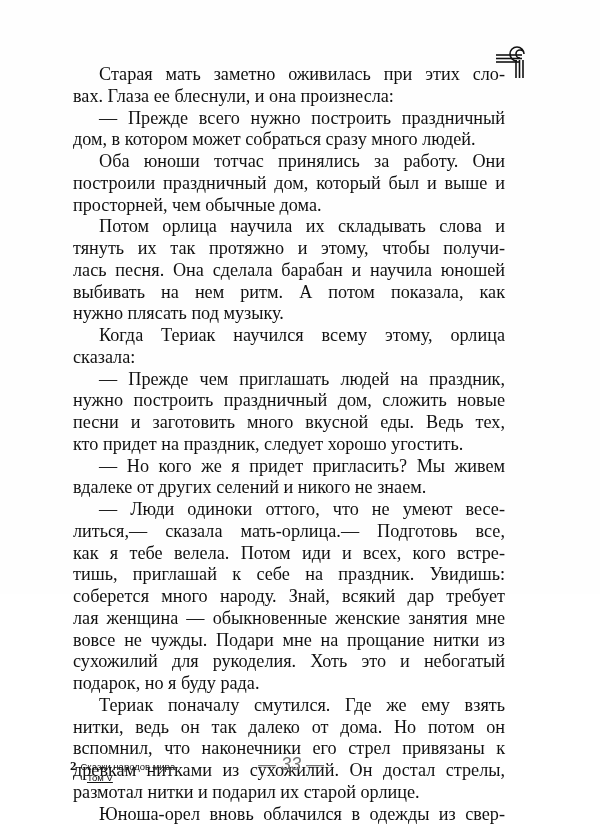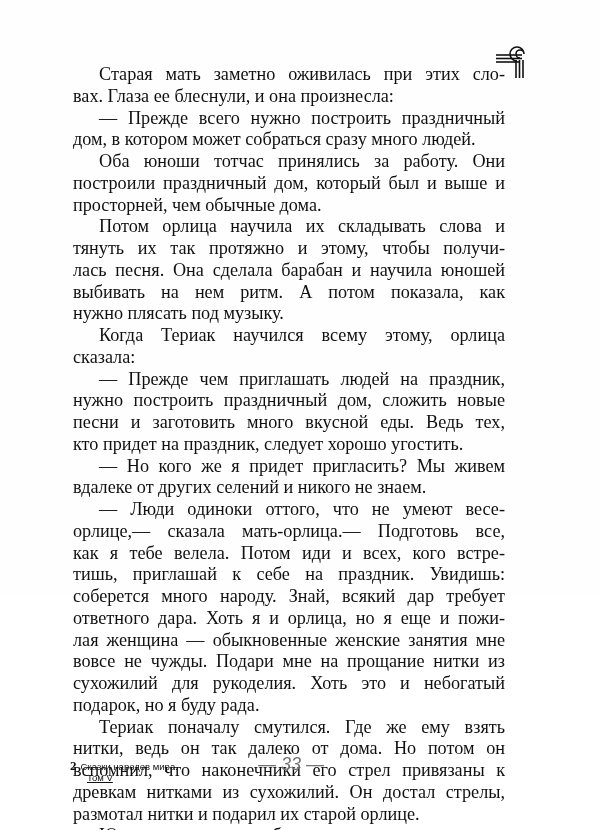--- a/index.html
+++ b/index.html
@@ -56,25 +56,24 @@
       <span class="line last">нужно плясать под музыку.</span>
       <span class="line indent">Когда Териак научился всему этому, орлица</span>
       <span class="line last">сказала:</span>
       <span class="line indent">— Прежде чем приглашать людей на праздник,</span>
       <span class="line">нужно построить праздничный дом, сложить новые</span>
       <span class="line">песни и заготовить много вкусной еды. Ведь тех,</span>
       <span class="line last">кто придет на праздник, следует хорошо угостить.</span>
       <span class="line indent">— Но кого же я придет пригласить? Мы живем</span>
       <span class="line last">вдалеке от других селений и никого не знаем.</span>
       <span class="line indent">— Люди одиноки оттого, что не умеют весе-</span>
-      <span class="line">орлице,— сказала мать-орлица.— Подготовь все,</span>
+      <span class="line">литься,— сказала мать-орлица.— Подготовь все,</span>
       <span class="line">как я тебе велела. Потом иди и всех, кого встре-</span>
       <span class="line">тишь, приглашай к себе на праздник. Увидишь:</span>
       <span class="line">соберется много народу. Знай, всякий дар требует</span>
-      <span class="line">ответного дара. Хоть я и орлица, но я еще и пожи-</span>
       <span class="line">лая женщина — обыкновенные женские занятия мне</span>
       <span class="line">вовсе не чужды. Подари мне на прощание нитки из</span>
       <span class="line">сухожилий для рукоделия. Хоть это и небогатый</span>
       <span class="line last">подарок, но я буду рада.</span>
       <span class="line indent">Териак поначалу смутился. Где же ему взять</span>
       <span class="line">нитки, ведь он так далеко от дома. Но потом он</span>
       <span class="line">вспомнил, что наконечники его стрел привязаны к</span>
       <span class="line">древкам нитками из сухожилий. Он достал стрелы,</span>
       <span class="line last">размотал нитки и подарил их старой орлице.</span>
       <span class="line indent">Юноша-орел вновь облачился в одежды из свер-</span>

